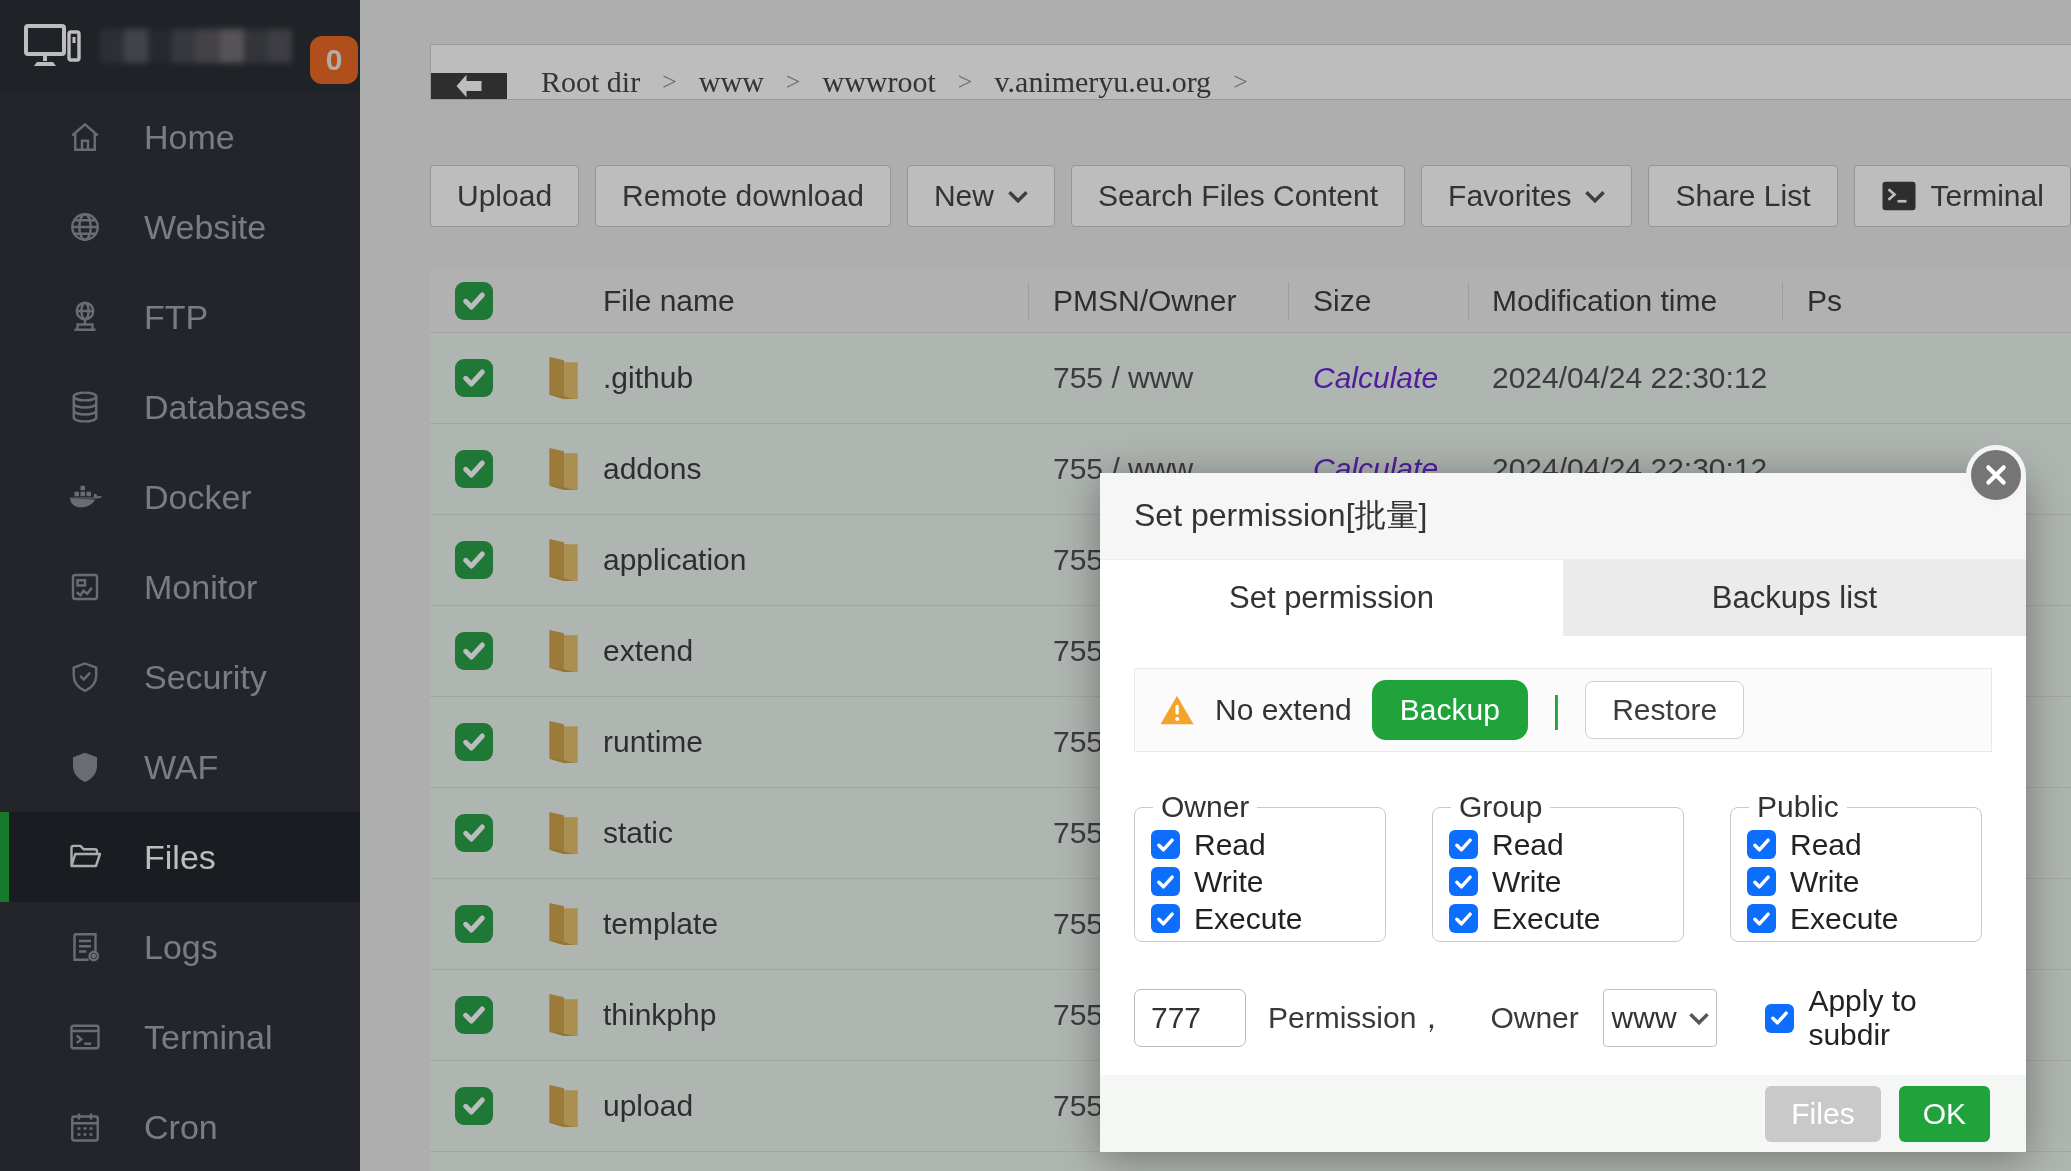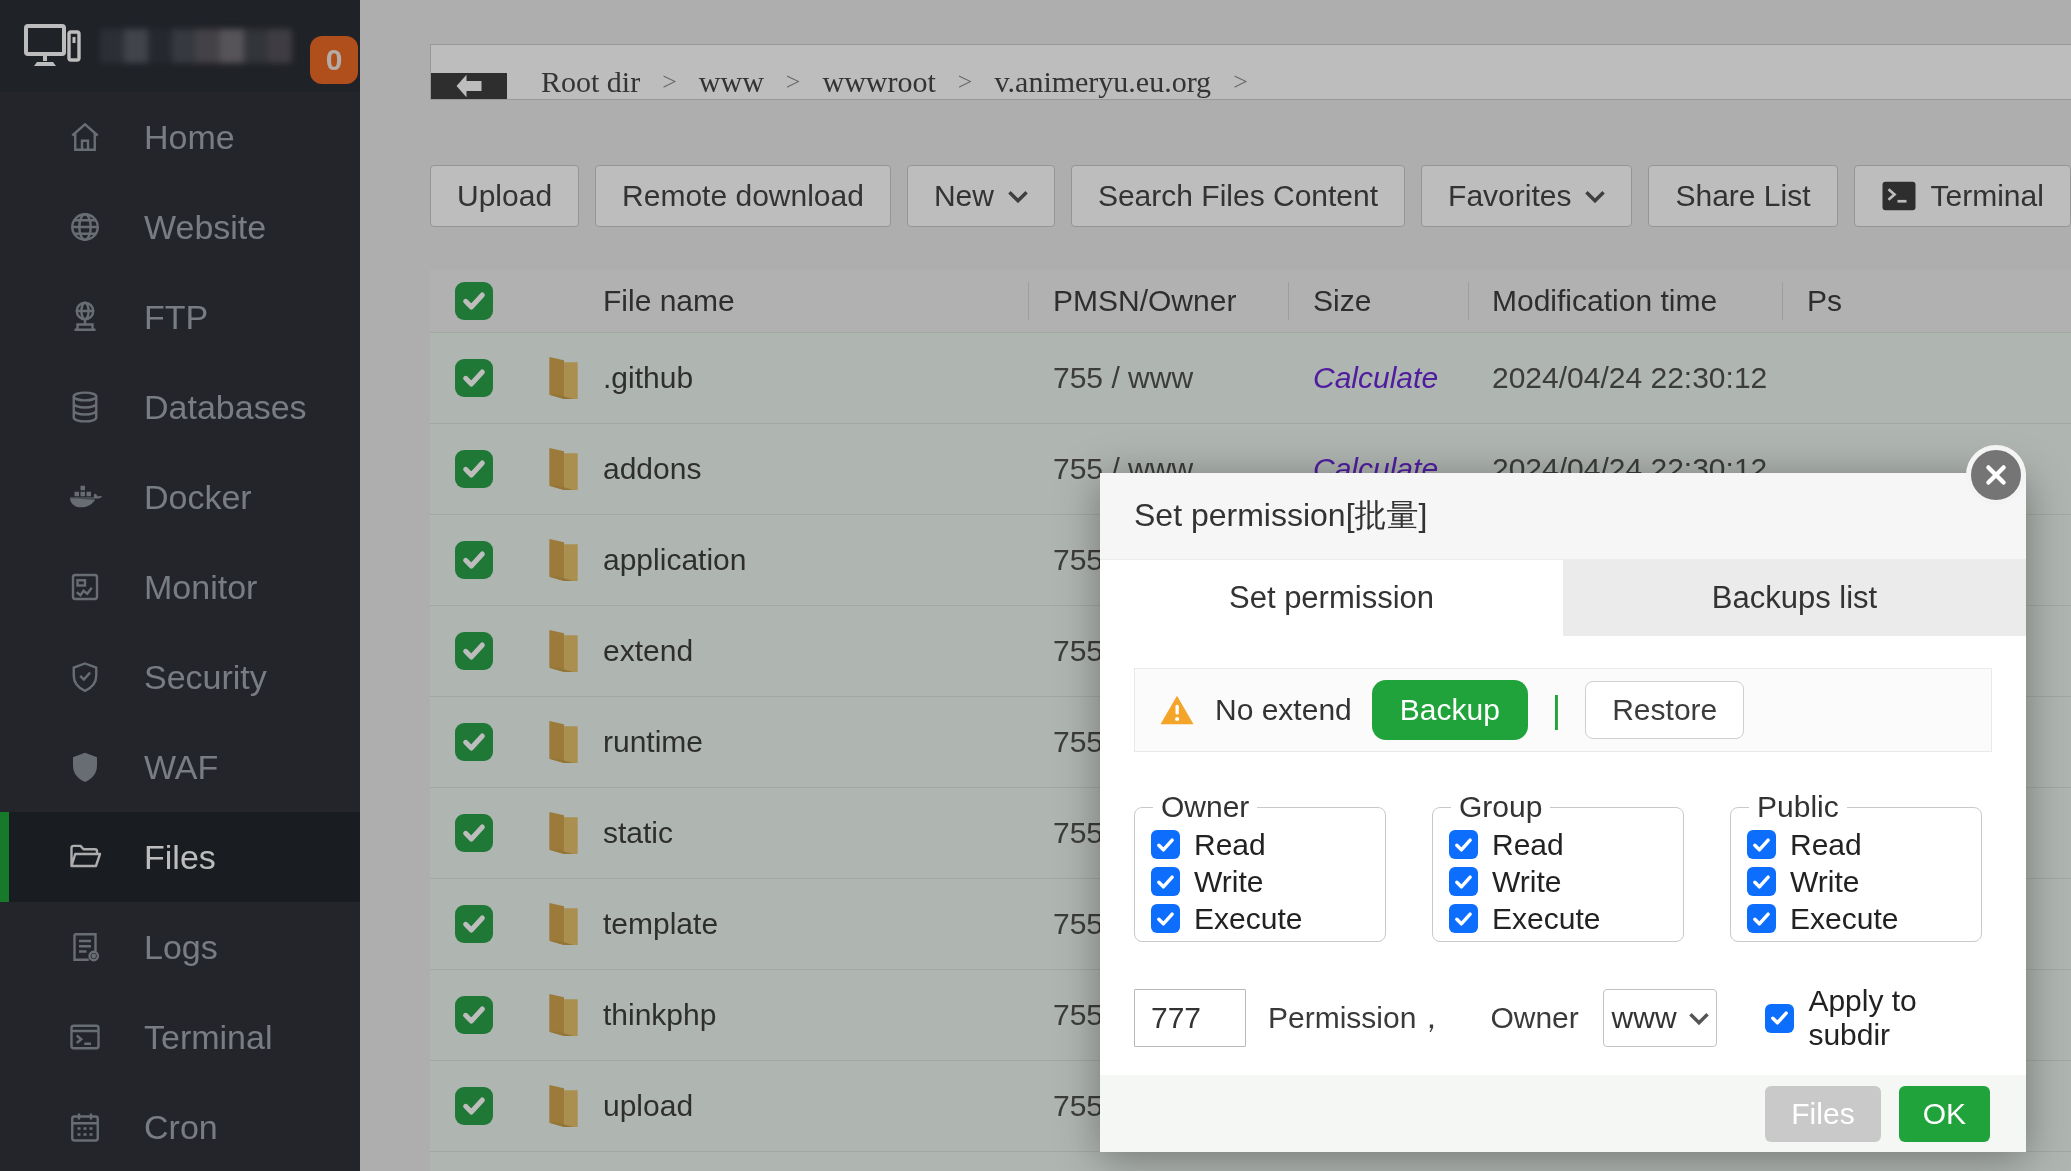--- a/index.html
+++ b/index.html
@@ -81,21 +81,21 @@
   .groups-row { display:flex; gap:46px; margin-top:38px; }
   fieldset.pgroup { width:252px; height:152px; border:1px solid #c9c9c9; border-radius:8px; padding:2px 0 0 16px; }
   fieldset.pgroup legend { font-size:30px; color:#333; padding:0 8px; margin-left:2px; }
   .cbrow { display:flex; align-items:center; gap:14px; height:37px; cursor:pointer; }
   .bluebox { width:29px; height:29px; background:#0d6efd; border-radius:6px; display:flex; align-items:center;
              justify-content:center; flex:0 0 auto; cursor:pointer; }
   .bluebox svg { width:19px; height:16px; }
   .bluebox polyline { fill:none; stroke:#fff; stroke-width:2.6; stroke-linecap:round; stroke-linejoin:round; }
   .cblabel { font-size:30px; color:#222; }
   .perm-row { display:flex; align-items:center; margin-top:42px; }
-  .perm-input { width:112px; height:58px; border:1px solid #b9b9b9; border-radius:1px; font-size:30px; color:#333;
+  .perm-input { width:112px; height:58px; border:1px solid #b9b9b9; border-radius:7px; font-size:30px; color:#333;
                 padding-left:16px; font-family:inherit; }
   .perm-label { font-size:30px; color:#3a3a3a; margin-left:22px; }
   .owner-label { font-size:30px; color:#3a3a3a; margin-left:44px; }
   .owner-select { width:122px; height:58px; border:1px solid #c2c2c2; border-radius:4px; margin-left:24px;
                   display:flex; align-items:center; justify-content:center; gap:12px; font-size:30px; color:#333; cursor:pointer; }
   .apply-wrap { display:flex; align-items:center; gap:14px; margin-left:48px; cursor:pointer; }
   .modal-footer { position:absolute; left:0; bottom:0; width:100%; height:77px; background:#f4f7f4;
                   display:flex; align-items:center; justify-content:flex-end; gap:18px; padding-right:36px; }
   .btn-close { background:#c9c9c9; color:#fff; border:none; border-radius:6px; font-size:30px; height:56px;
                padding:0 26px; cursor:pointer; font-family:inherit; }

